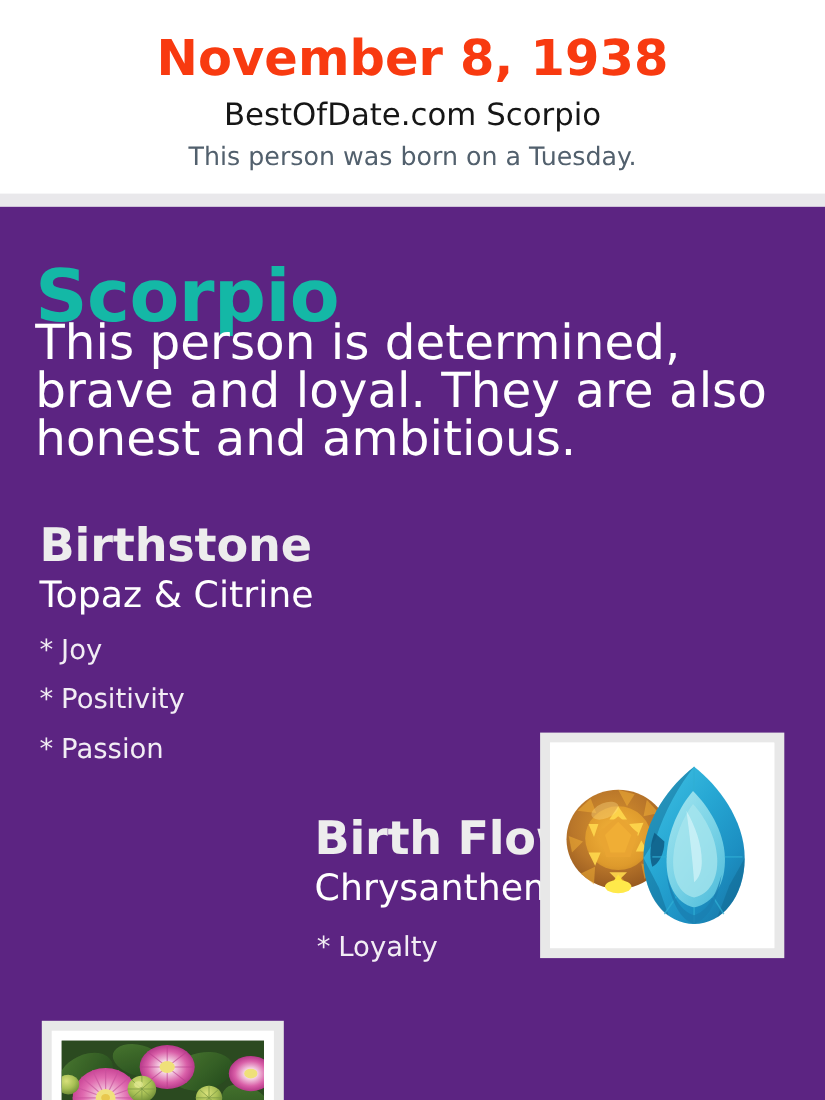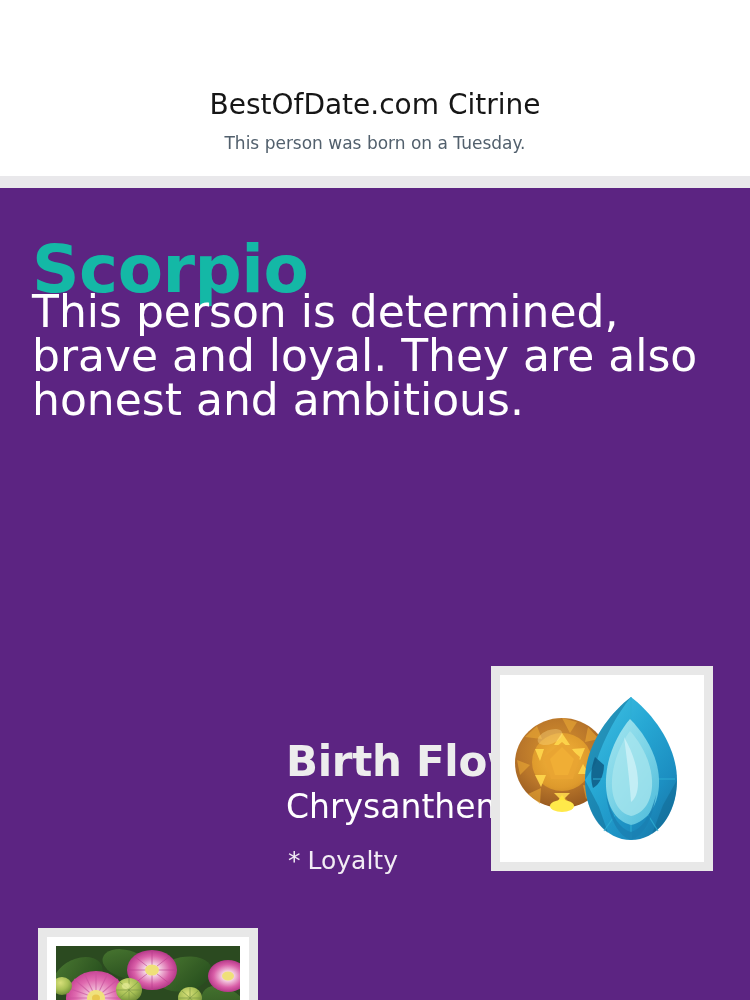--- a/index.html
+++ b/index.html
@@ -48,21 +48,21 @@
     width: 750px;
     font-size: 28px;
     line-height: 34px;
     font-weight: 400;
     color: #161616;
   }
   .born-line {
     position: absolute;
     left: 0; top: 129px;
     width: 750px;
-    font-size: 17px;
+    font-size: 23px;
     line-height: 29px;
     font-weight: 400;
     color: #52606D;
   }
 
   .divider {
     position: absolute;
     left: 0; top: 176px;
     width: 750px;
     height: 12px;
@@ -183,32 +183,48 @@
     background: #2E4A22;
   }
   svg.flower-svg { position: absolute; left: 0; top: 0; }
 </style>
 </head>
 <body>
 
 <div class="page">
 
   <div class="header">
-    <div class="site-summary">BestOfDate.com Citrine</div>
+    <div class="date-title">November 8, 1938</div>
+    <div class="site-summary">BestOfDate.com Scorpio</div>
     <div class="born-line">This person was born on a Tuesday.</div>
   </div>
 
   <div class="divider"></div>
 
   <div class="body-panel">
 
     <div class="sign-name">Scorpio</div>
 
     <div class="sign-desc">This person is determined, brave and loyal. They are also honest and ambitious.</div>
 
+    <div class="stone-block">
+      <div class="block-title">Birthstone</div>
+      <div class="block-sub">Topaz &amp; Citrine</div>
+      <ul class="traits">
+        <li>
+          <span class="ast">*</span><span>Joy</span>
+        </li>
+        <li>
+          <span class="ast">*</span><span>Positivity</span>
+        </li>
+        <li>
+          <span class="ast">*</span><span>Passion</span>
+        </li>
+      </ul>
+    </div>
 
     <div class="flower-block">
       <div class="block-title">Birth Flower</div>
       <div class="block-sub">Chrysanthemum</div>
       <ul class="traits">
         <li>
           <span class="ast">*</span><span>Loyalty</span>
         </li>
       </ul>
     </div>

